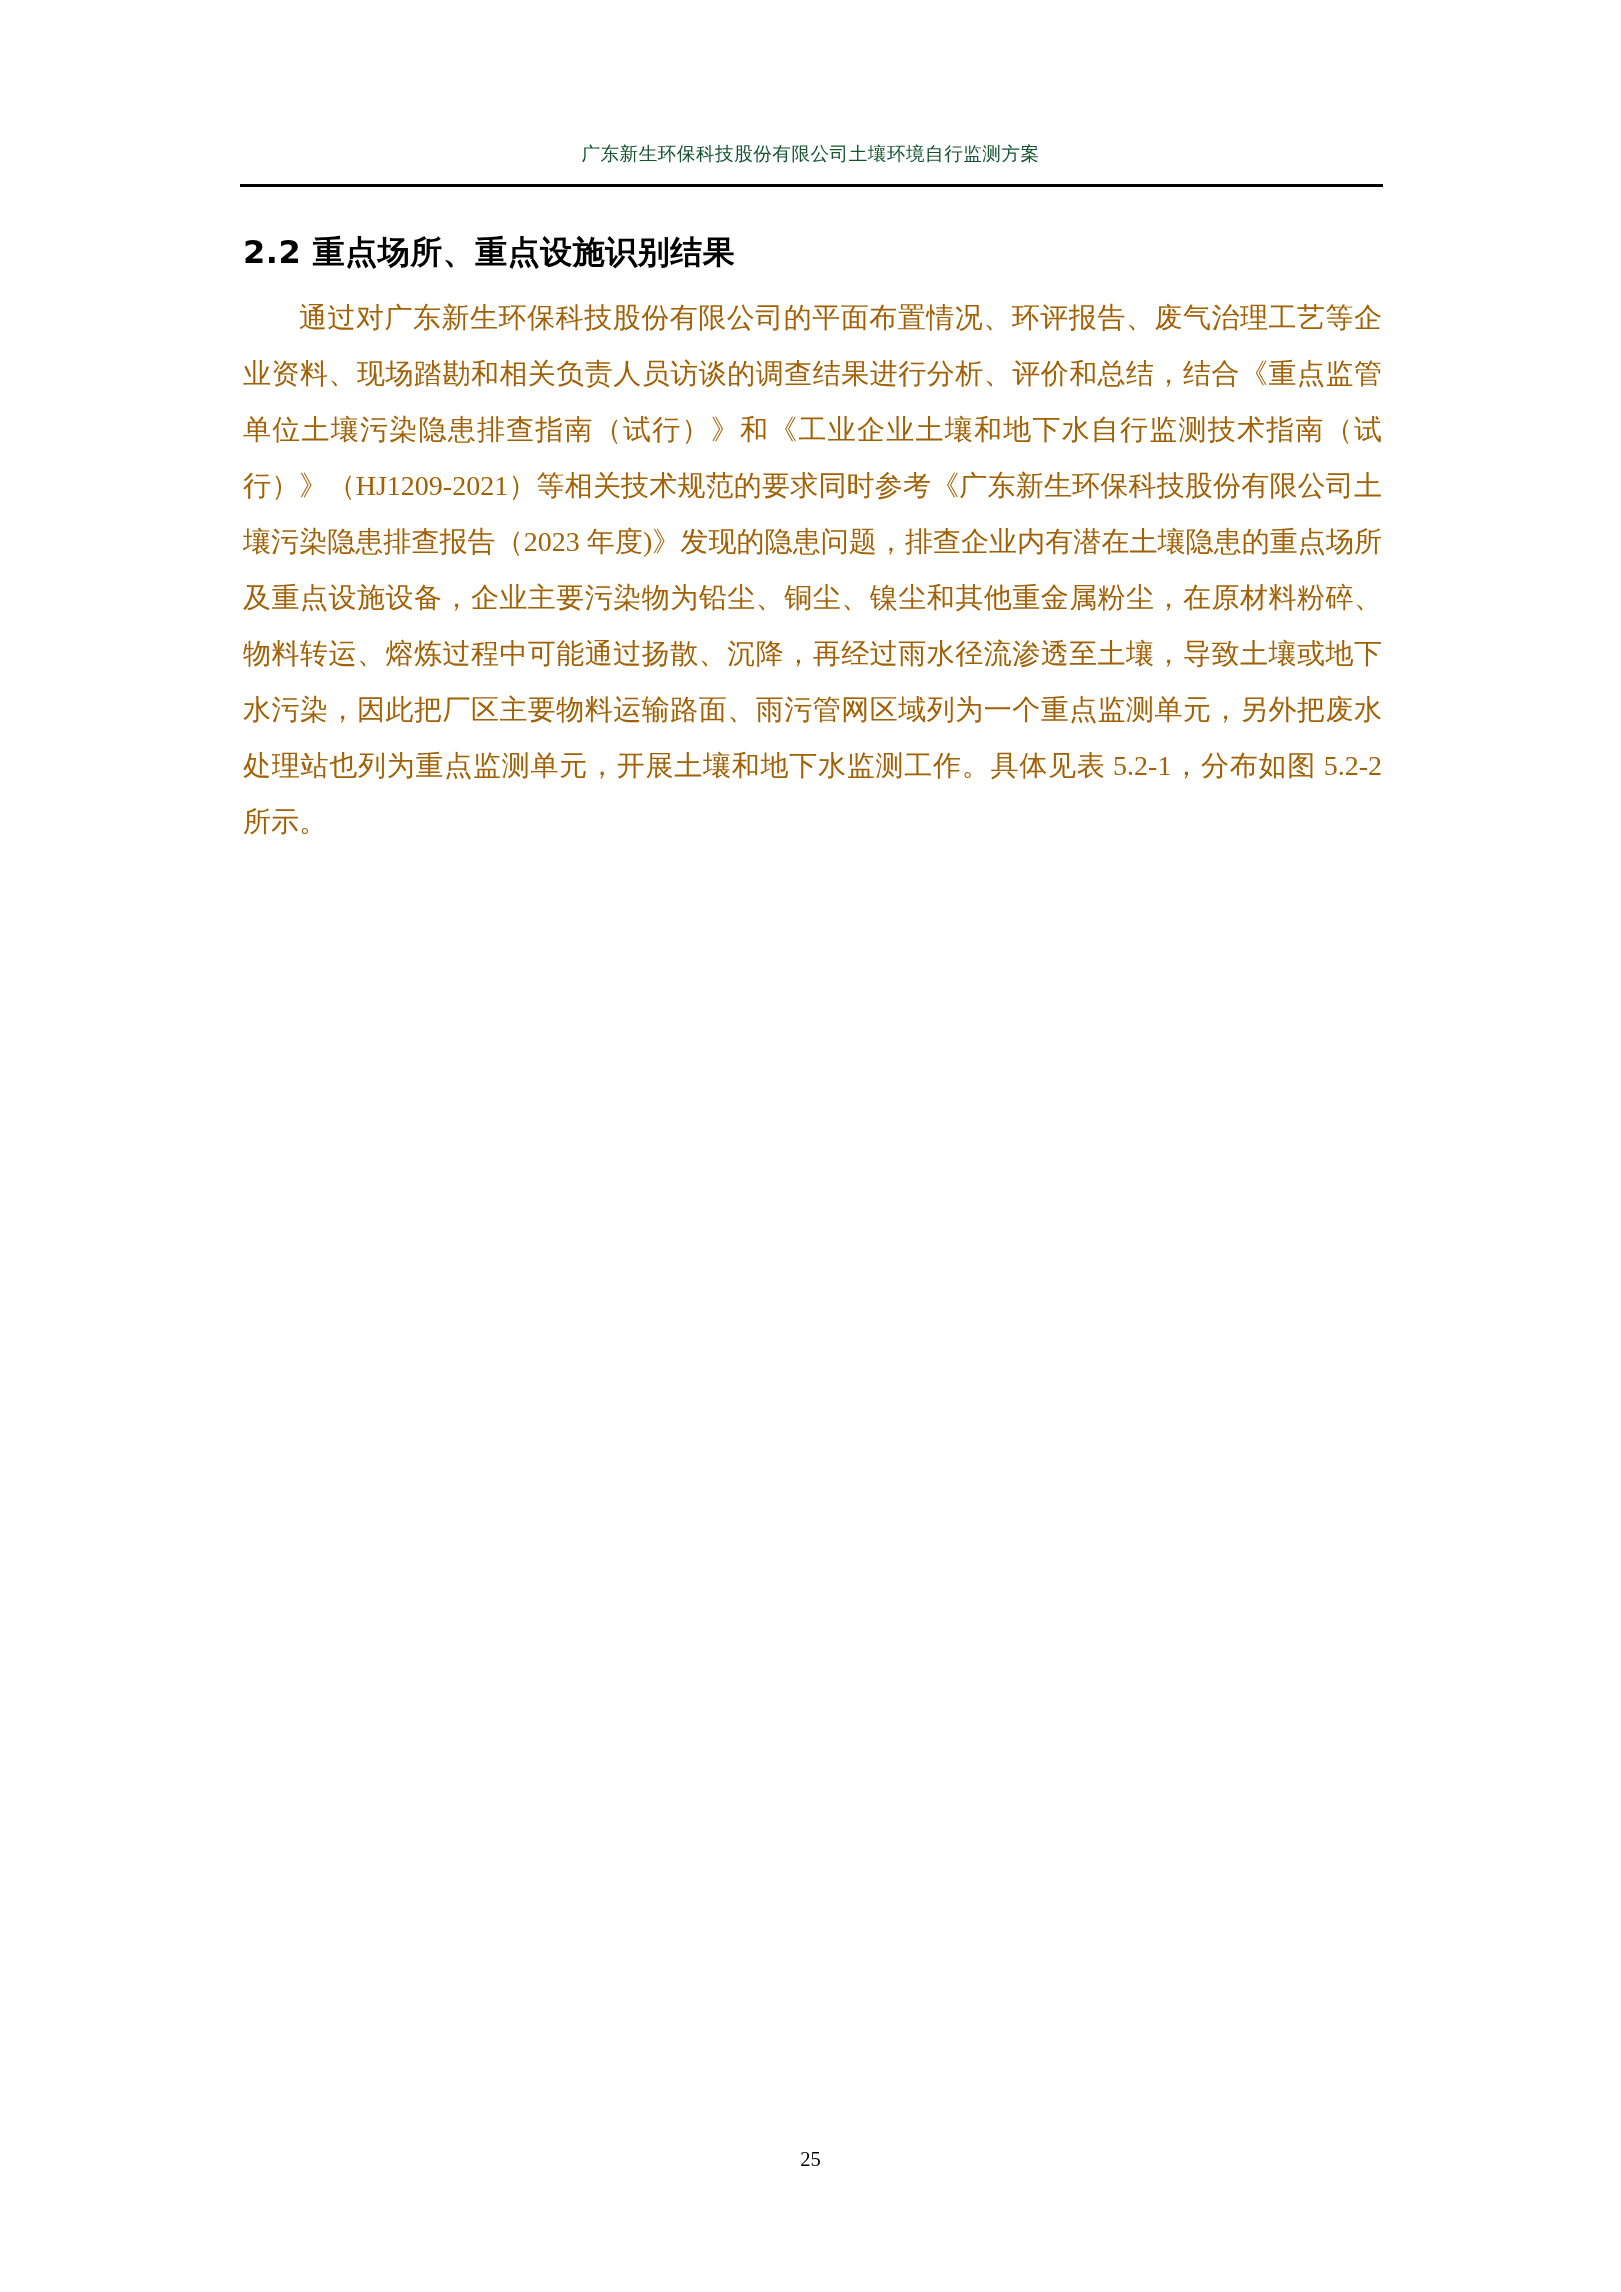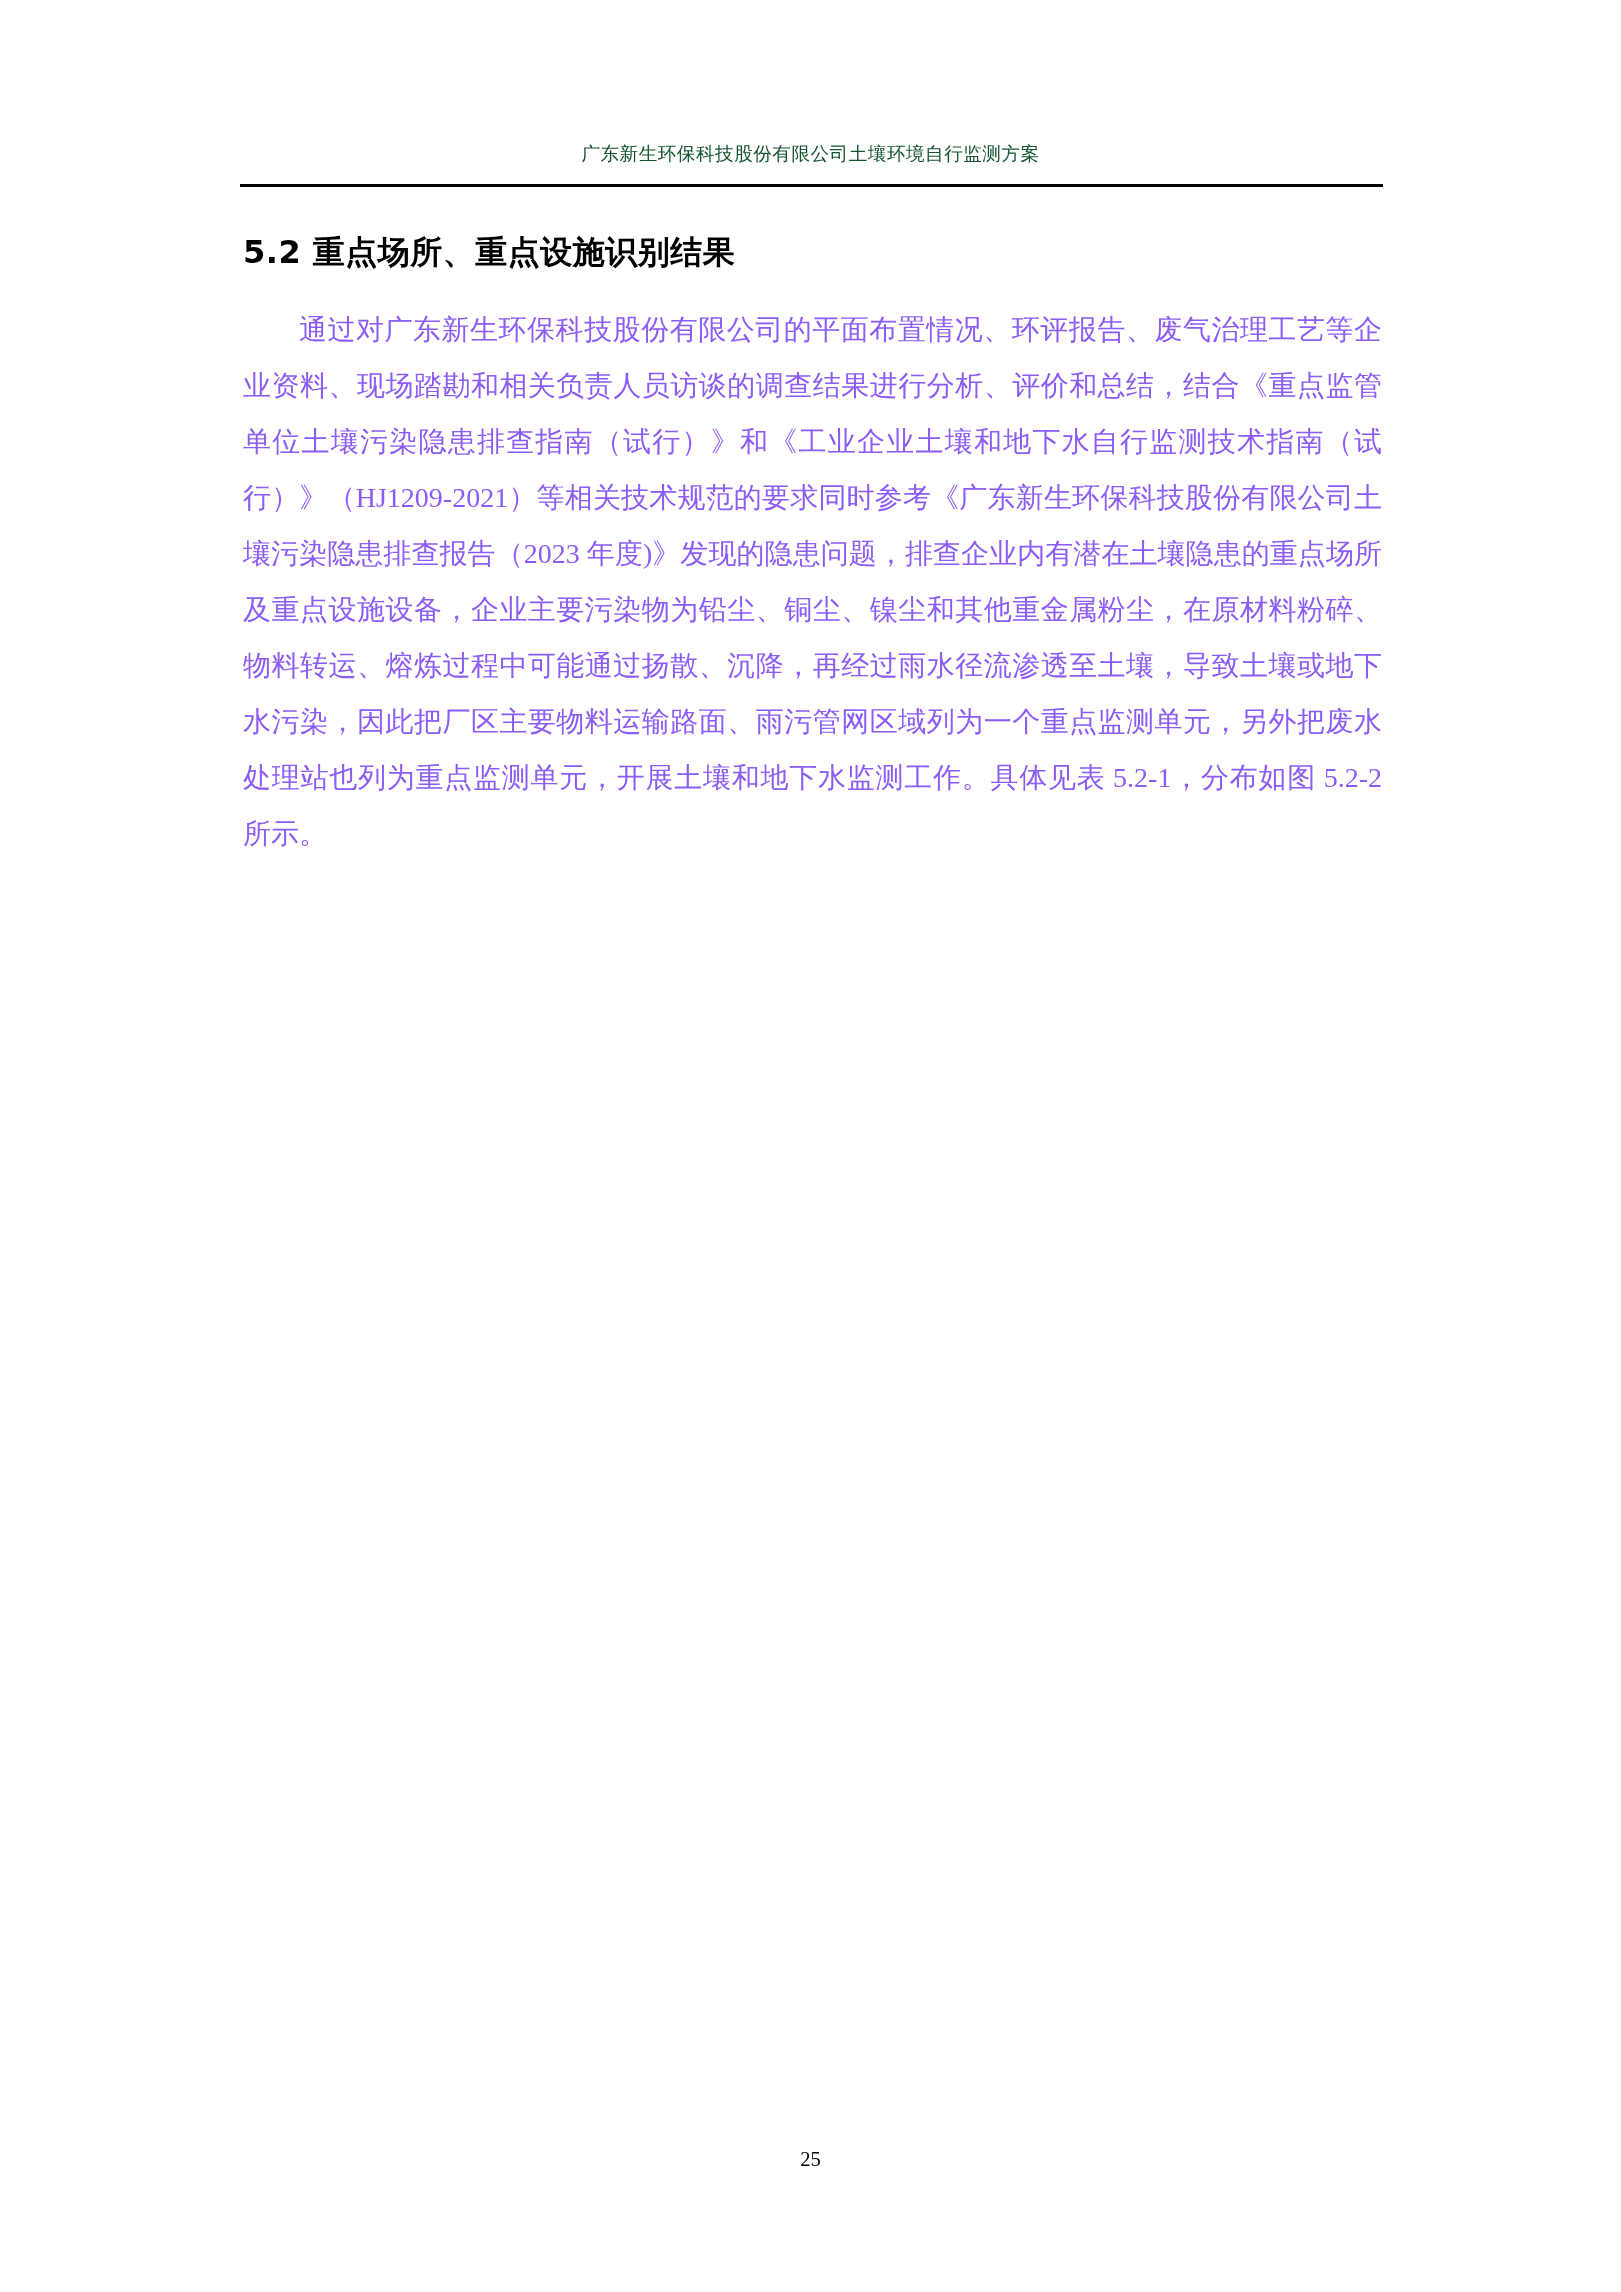--- a/index.html
+++ b/index.html
@@ -50,29 +50,29 @@
     left: 243px;
     font-family: "DejaVu Sans", "Liberation Sans", sans-serif;
     font-weight: bold;
     font-size: 32px;
     letter-spacing: 0.5px;
     color: #000;
     white-space: nowrap;
   }
   .body-text {
     position: absolute;
-    top: 274px;
+    top: 262px;
     left: 243px;
     width: 1139px;
     font-family: "Liberation Serif", "DejaVu Serif", serif;
     font-size: 28px;
     line-height: 56px;
     text-align: justify;
     text-justify: inter-ideograph;
-    color: #8b5cf6;
+    color: #a16207;
     text-indent: 2em;
   }
   .footer-page {
     position: absolute;
     top: 2148px;
     left: 0;
     width: 1621px;
     text-align: center;
     font-family: "Liberation Serif", "DejaVu Serif", serif;
     font-size: 20.6px;
@@ -83,20 +83,20 @@
 <body>
 
 <div class="page">
 
   <div class="header-area">
     <div class="header-text">广东新生环保科技股份有限公司土壤环境自行监测方案</div>
   </div>
 
   <div class="header-rule"></div>
 
-  <h2 class="section-title">5.2 重点场所、重点设施识别结果</h2>
+  <h2 class="section-title">2.2 重点场所、重点设施识别结果</h2>
 
   <p class="body-text">通过对广东新生环保科技股份有限公司的平面布置情况、环评报告、废气治理工艺等企业资料、现场踏勘和相关负责人员访谈的调查结果进行分析、评价和总结，结合《重点监管单位土壤污染隐患排查指南（试行）》和《工业企业土壤和地下水自行监测技术指南（试行）》（HJ1209-2021）等相关技术规范的要求同时参考《广东新生环保科技股份有限公司土壤污染隐患排查报告（2023 年度)》发现的隐患问题，排查企业内有潜在土壤隐患的重点场所及重点设施设备，企业主要污染物为铅尘、铜尘、镍尘和其他重金属粉尘，在原材料粉碎、物料转运、熔炼过程中可能通过扬散、沉降，再经过雨水径流渗透至土壤，导致土壤或地下水污染，因此把厂区主要物料运输路面、雨污管网区域列为一个重点监测单元，另外把废水处理站也列为重点监测单元，开展土壤和地下水监测工作。具体见表 5.2-1，分布如图 5.2-2 所示。</p>
 
   <div class="footer-page">25</div>
 
 </div>
 
 
 </body></html>

